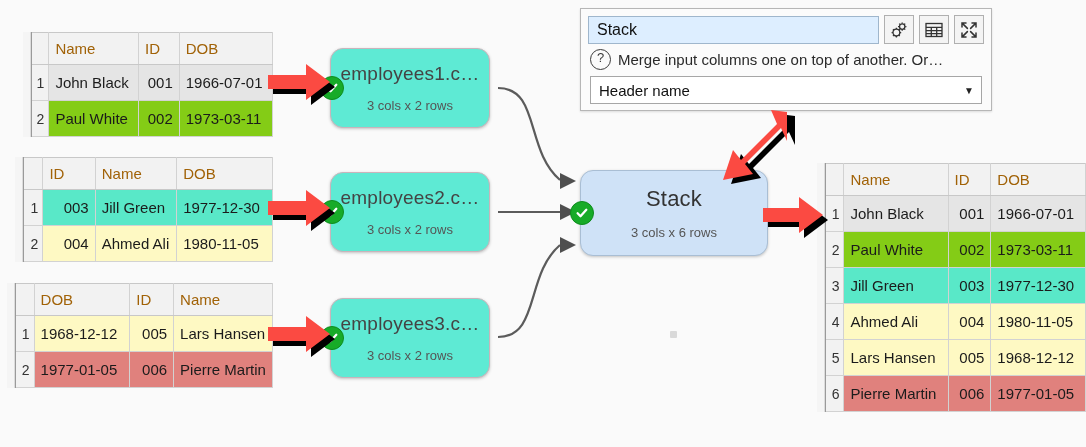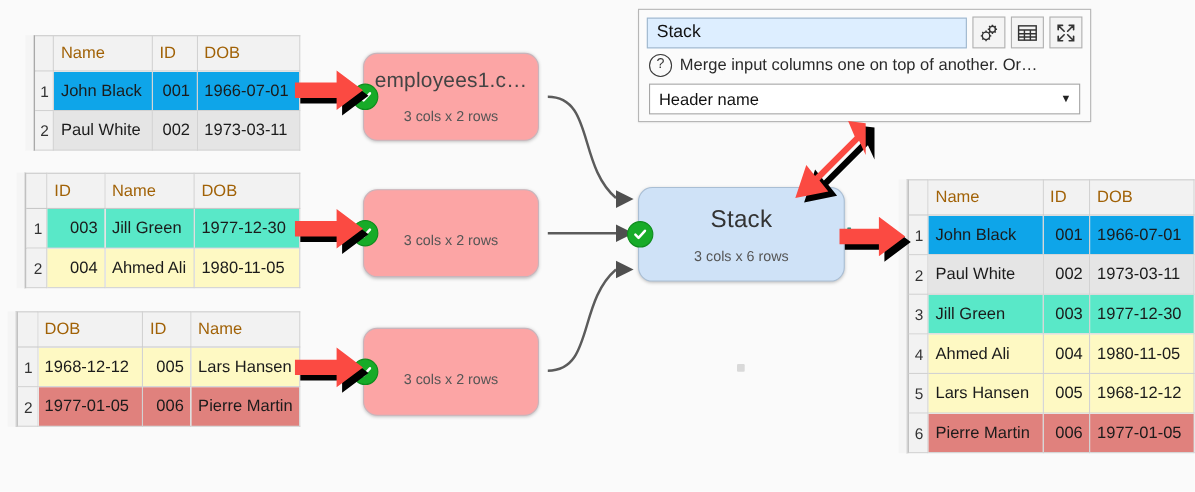--- a/index.html
+++ b/index.html
@@ -50,39 +50,39 @@
     color:#333;
     width:22px;
     padding:2px 4px 2px 2px;
     font-size:14px;
     border-left:none;
   }
   .tbl .corner{background:#f2f2f2;width:22px;border-left:none;}
   .num{text-align:right;}
 
   
-  .c-yellow{background:#0ea5e9;}
-  .c-yellow2{background:#e5e5e5;}
+  .c-yellow{background:#e5e5e5;}
+  .c-yellow2{background:#84cc16;}
   .c-teal{background:#59e8c8;}
   .c-teal2{background:#fef9c3;}
   .c-red{background:#fef9c3;margin-top:36px;}
   .c-red2{background:#e0817d;}
 
   
   .node{
     position:absolute;
     border-radius:13px;
     box-sizing:border-box;
     box-shadow:0 1px 3px rgba(0,0,0,.22);
     display:flex;flex-direction:column;
     align-items:center;justify-content:center;
     color:#3a3a3a;
   }
   .node.src{
-    background:#fca5a5;
+    background:#5eead4;
     border:1px solid #c9b4bb;
   }
   .node.op{
     background:#cfe2f7;
     border:1px solid #a9bed4;
   }
   .node .t1{font-size:19px;letter-spacing:.2px;color:#444;}
   .node.op .t1{font-size:22px;color:#333;}
   .node .t2{font-size:13px;color:#555;margin-top:13px;}
 
@@ -265,29 +265,31 @@
   <div class="t1">employees1.c…</div>
   <div class="t2">3 cols x 2 rows</div>
 </div>
 
 <div class="node src" style="left:330px;top:172px;width:160px;height:80px;">
   <div class="tick">
     <svg width="14" height="14" viewBox="0 0 14 14">
         <path d="M2.6 7.3 L5.5 10.2 L11.3 3.8" stroke="#fff" stroke-width="2.3" fill="none" stroke-linecap="round" stroke-linejoin="round"></path>
       </svg>
   </div>
+  <div class="t1">employees2.c…</div>
   <div class="t2">3 cols x 2 rows</div>
 </div>
 
 <div class="node src" style="left:330px;top:298px;width:160px;height:80px;">
   <div class="tick">
     <svg width="14" height="14" viewBox="0 0 14 14">
         <path d="M2.6 7.3 L5.5 10.2 L11.3 3.8" stroke="#fff" stroke-width="2.3" fill="none" stroke-linecap="round" stroke-linejoin="round"></path>
       </svg>
   </div>
+  <div class="t1">employees3.c…</div>
   <div class="t2">3 cols x 2 rows</div>
 </div>
 
 <div class="node op" style="left:580px;top:170px;width:188px;height:86px;">
   <div class="tick">
     <svg width="14" height="14" viewBox="0 0 14 14">
         <path d="M2.6 7.3 L5.5 10.2 L11.3 3.8" stroke="#fff" stroke-width="2.3" fill="none" stroke-linecap="round" stroke-linejoin="round"></path>
       </svg>
   </div>
   <div class="t1">Stack</div>

